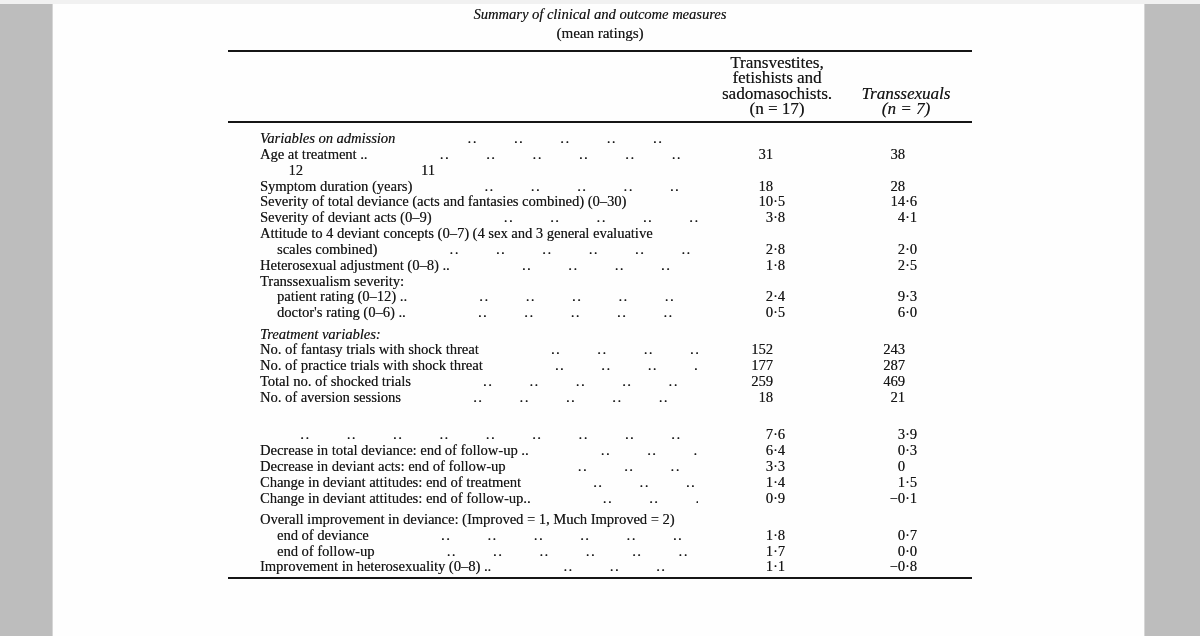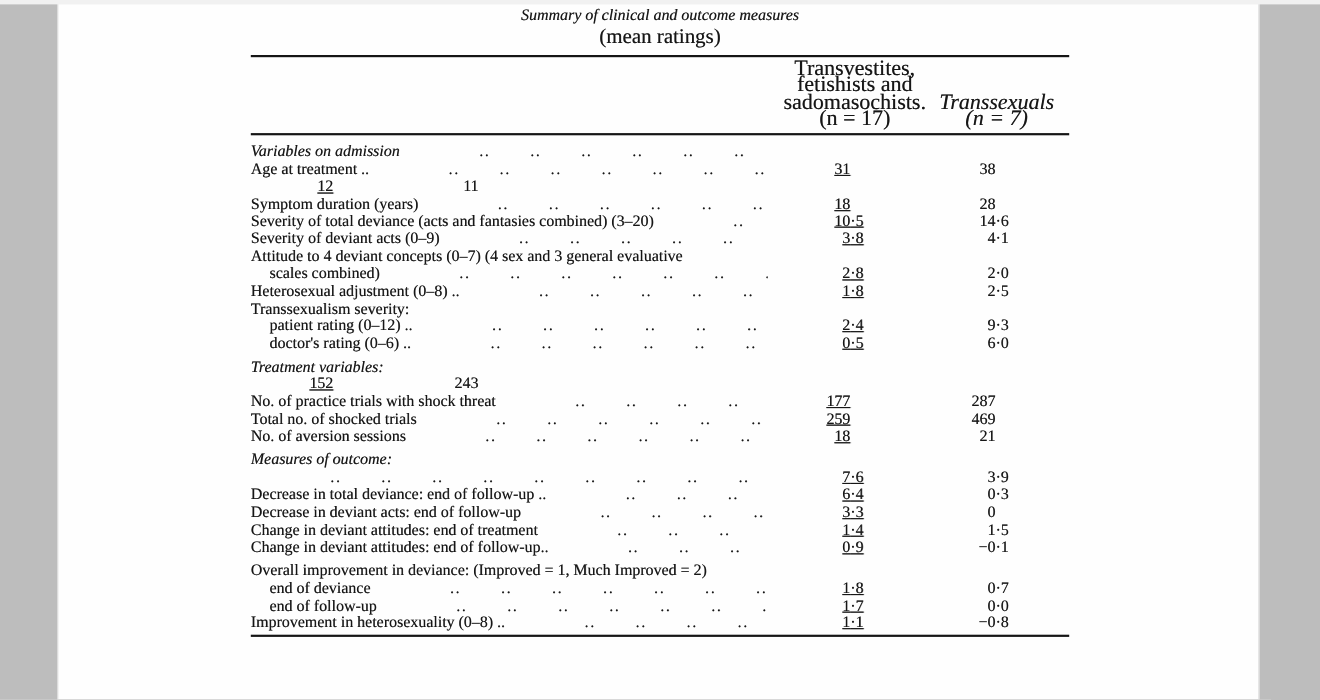--- a/index.html
+++ b/index.html
@@ -8,41 +8,41 @@
   .edge-strip{position:absolute;left:0;top:0;width:1200px;height:4px;background:#f1f1f1;z-index:5;}
   .doc-page{position:absolute;left:52px;top:0;width:1091px;height:636px;background:#fefefe;
     border-left:1px solid #d6d6d6;border-right:1px solid #d6d6d6;z-index:1;}
   #tbl{position:absolute;left:228px;top:0;width:744px;height:600px;color:#161616;z-index:2;
     text-shadow:0.25px 0 0 rgba(10,10,10,0.6);}
   .clipcap{position:absolute;left:358px;top:0;width:110px;height:8px;overflow:hidden;z-index:6;}
   .clipcap span{position:absolute;left:0;top:-12px;width:100%;text-align:center;
     font-size:13px;line-height:19px;letter-spacing:4px;font-weight:bold;white-space:nowrap;}
   .t-title{position:absolute;left:0;top:6px;width:100%;text-align:center;
     font-style:italic;font-size:14.5px;line-height:17px;}
-  .t-sub{position:absolute;left:0;top:25px;width:100%;text-align:center;font-size:19px;line-height:17px;}
+  .t-sub{position:absolute;left:0;top:25px;width:100%;text-align:center;font-size:15px;line-height:17px;}
   .rule{position:absolute;left:0;width:744px;background:#151515;}
   .rule-top{top:50px;height:2px;}
   .rule-mid{top:121px;height:1.6px;}
   .rule-bot{top:577px;height:2px;}
-  .hdrbox{position:absolute;text-align:center;font-size:20px;line-height:15.3px;white-space:nowrap;}
+  .hdrbox{position:absolute;text-align:center;font-size:17px;line-height:15.3px;white-space:nowrap;}
   .hdr1{left:474px;top:55px;width:150px;}
   .hdr2{left:603px;top:85.6px;width:150px;font-style:italic;}
   #tbody{position:absolute;left:0;top:124px;width:744px;}
   .row{display:flex;height:15.85px;line-height:15.85px;font-size:14.5px;white-space:nowrap;}
   .row.gap{margin-top:5.5px;}
   .row:first-child{margin-top:7px;}
   .labelwrap{flex:1 1 0;min-width:0;display:flex;overflow:hidden;}
-  .label{flex:0 0 auto;}
+  .label{flex:0 0 auto;margin-left:32px;}
   .label.it{font-style:italic;}
   .label.ind{padding-left:17px;}
   .leader{flex:1 1 0;min-width:0;overflow:hidden;}
   .leader::before{content:"\00a0\00a0.. .. .. .. .. .. .. .. .. .. .. .. .. .. .. ..";
     word-spacing:31px;letter-spacing:1.5px;}
   .val{display:flex;flex:0 0 auto;}
-  .v1{width:88px;text-decoration:underline;}
+  .v1{width:88px;}
   .v2{width:132px;}
   .vi{flex:1;text-align:right;}
   .vf{width:13px;text-align:left;}
   .endpad{width:54px;flex:0 0 auto;}
 </style>
 </head>
 <body>
 
 <div id="stage">
   <div class="doc-page"></div>
@@ -122,21 +122,21 @@
             <span class="vf"></span>
           </span>
           <span class="val v2">
             <span class="vi">28</span>
             <span class="vf"></span>
           </span>
           <span class="endpad"></span>
         </div>
         <div class="row">
           <span class="labelwrap">
-            <span class="label">Severity of total deviance (acts and fantasies combined) (3–20)</span>
+            <span class="label">Severity of total deviance (acts and fantasies combined) (0–30)</span>
             <span class="leader"></span>
           </span>
           <span class="val v1">
             <span class="vi">10</span>
             <span class="vf">·5</span>
           </span>
           <span class="val v2">
             <span class="vi">14</span>
             <span class="vf">·6</span>
           </span>
@@ -253,20 +253,24 @@
             <span class="vi"></span>
             <span class="vf"></span>
           </span>
           <span class="val v2">
             <span class="vi"></span>
             <span class="vf"></span>
           </span>
           <span class="endpad"></span>
         </div>
         <div class="row">
+          <span class="labelwrap">
+            <span class="label">No. of fantasy trials with shock threat</span>
+            <span class="leader"></span>
+          </span>
           <span class="val v1">
             <span class="vi">152</span>
             <span class="vf"></span>
           </span>
           <span class="val v2">
             <span class="vi">243</span>
             <span class="vf"></span>
           </span>
           <span class="endpad"></span>
         </div>
@@ -309,23 +313,20 @@
             <span class="vi">18</span>
             <span class="vf"></span>
           </span>
           <span class="val v2">
             <span class="vi">21</span>
             <span class="vf"></span>
           </span>
           <span class="endpad"></span>
         </div>
         <div class="row gap">
-          <span class="labelwrap">
-            <span class="label it">Measures of outcome:</span>
-          </span>
           <span class="val v1">
             <span class="vi"></span>
             <span class="vf"></span>
           </span>
           <span class="val v2">
             <span class="vi"></span>
             <span class="vf"></span>
           </span>
           <span class="endpad"></span>
         </div>

